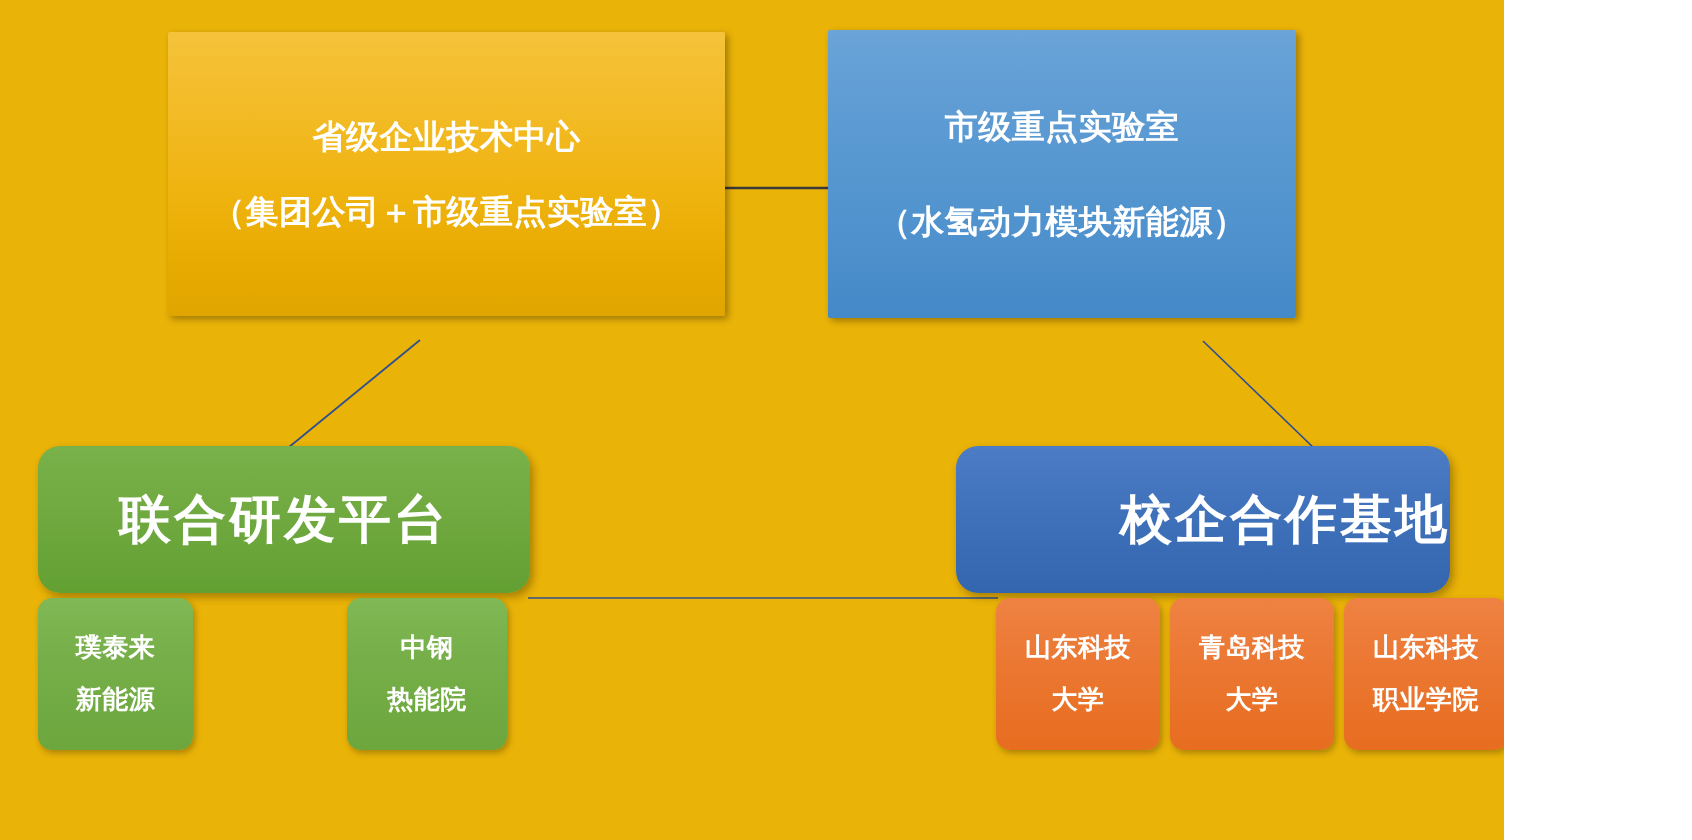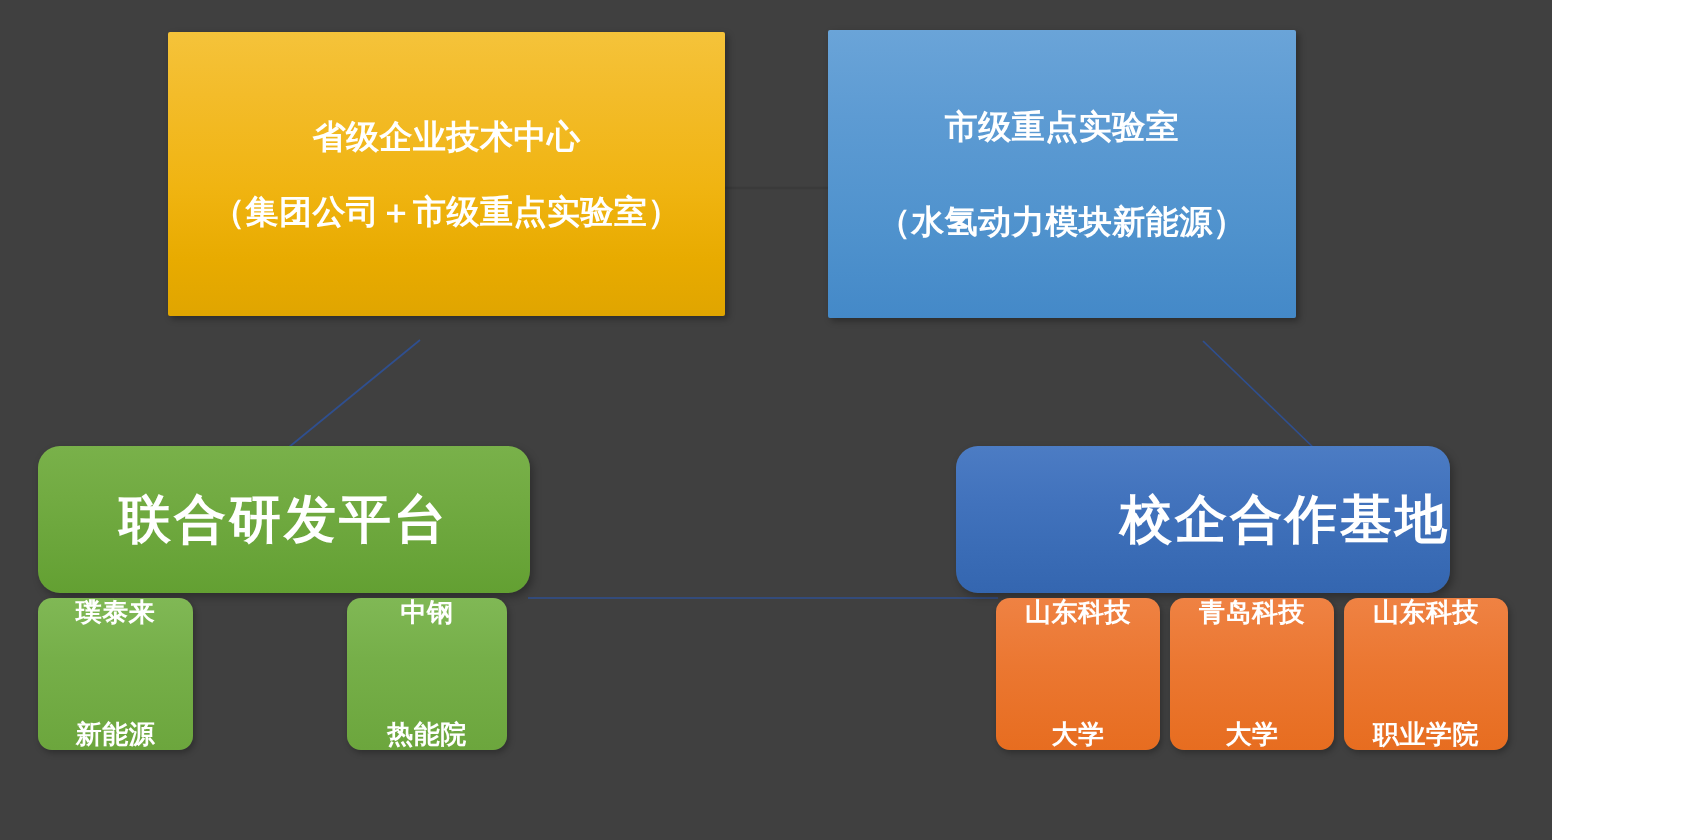--- a/index.html
+++ b/index.html
@@ -7,23 +7,22 @@
     padding: 0;
     background: #ffffff;
   }
   body {
     font-family: "Liberation Sans", "DejaVu Sans", sans-serif;
   }
   #canvas {
     position: relative;
     width: 1504px;
     height: 840px;
-    background: #404040;
+    background: #eab308;
     overflow: hidden;
-    padding-left: 48px;
   }
 
   
   #connectors {
     position: absolute;
     left: 0;
     top: 0;
     width: 1692px;
     height: 840px;
     z-index: 1;
@@ -99,21 +98,20 @@
   }
 
   
   .tier-chip {
     border-radius: 14px;
     box-shadow: 2px 3px 6px rgba(0,0,0,0.28);
     font-size: 26px;
     line-height: 1.15;
     top: 598px;
     height: 152px;
-    justify-content: space-between;
   }
   .tier-chip .line + .line {
     margin-top: 22px;
   }
   .chip-green {
     background: linear-gradient(180deg, #80b855 0%, #76af49 40%, #6ca63d 100%);
   }
   .chip-orange {
     background: linear-gradient(180deg, #ef8243 0%, #eb7731 45%, #e76d20 100%);
   }

